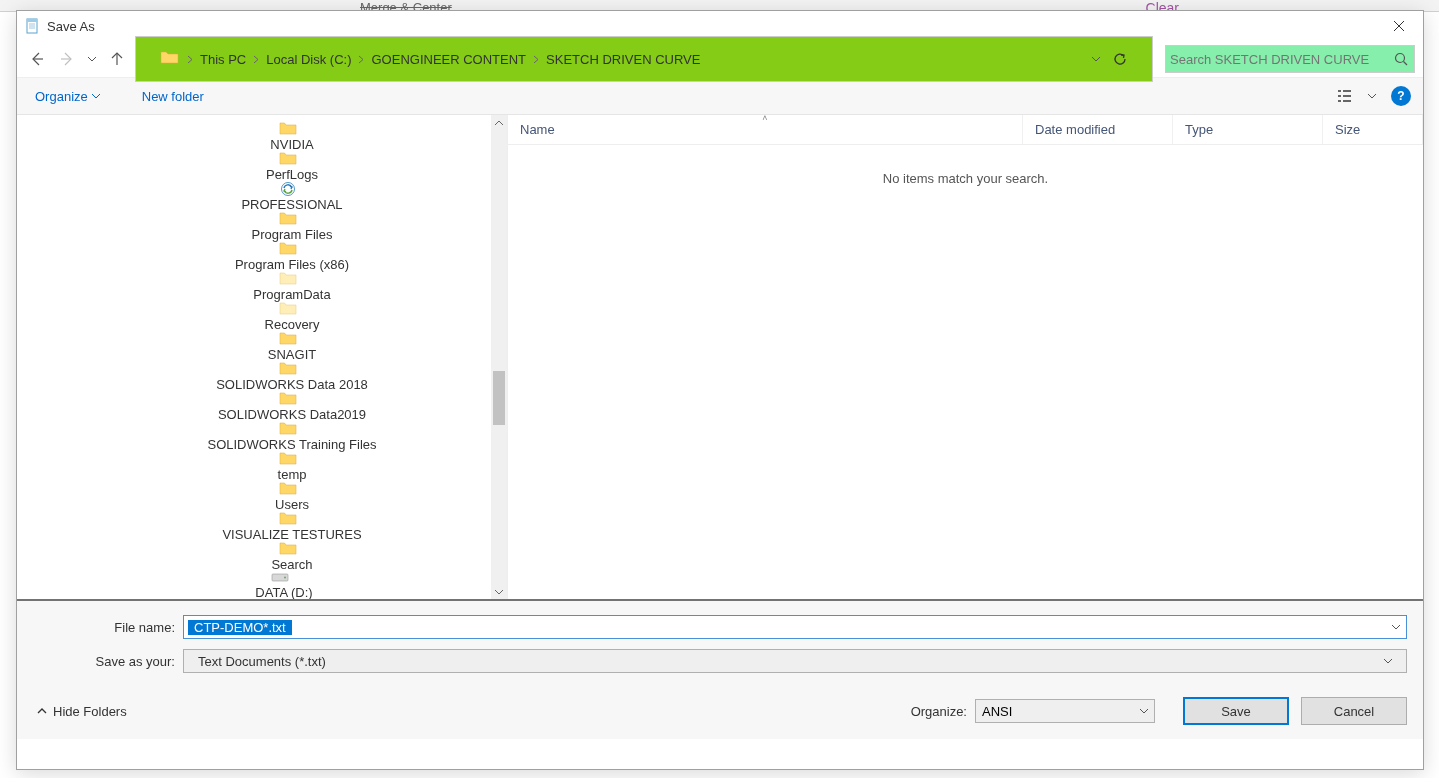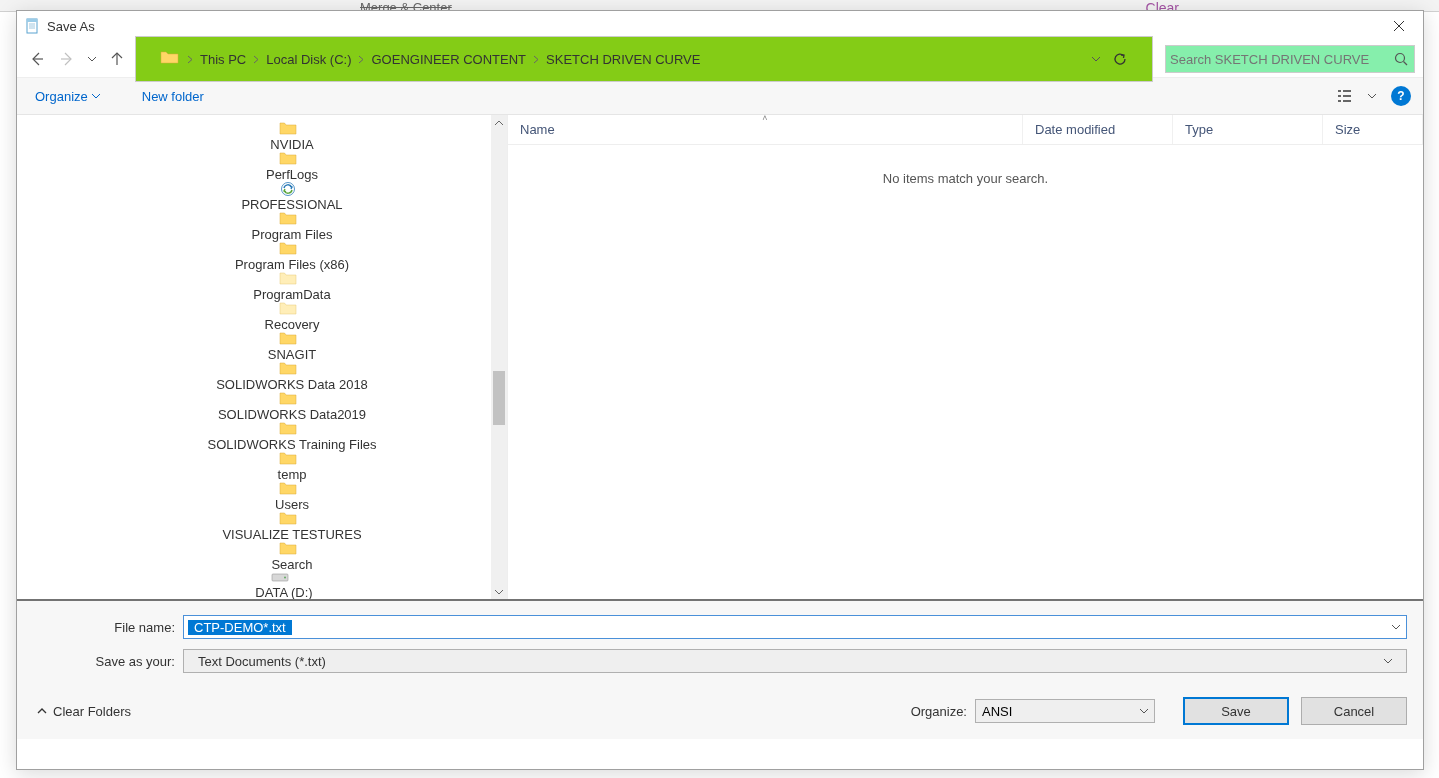--- a/index.html
+++ b/index.html
@@ -413,21 +413,21 @@
             <path d="M0 0 L4 4 L8 0" fill="none" stroke="#555"></path>
           </svg>
       </div>
     </div>
 
     <div class="action-bar">
       <div class="hide-folders">
         <svg width="10" height="6" viewBox="0 0 10 6">
             <path d="M1 5 L5 1 L9 5" fill="none" stroke="currentColor" stroke-width="1.3"></path>
           </svg>
-        <span>Clear Folders</span>
+        <span>Hide Folders</span>
       </div>
       <div class="action-spacer"></div>
       <span class="encoding-label">Organize:</span>
       <div class="encoding-combo">
         <span style="flex:1">ANSI</span>
         <svg width="8" height="5" viewBox="0 0 8 5">
             <path d="M0 0 L4 4 L8 0" fill="none" stroke="#555"></path>
           </svg>
       </div>
       <div class="btn btn-primary">

